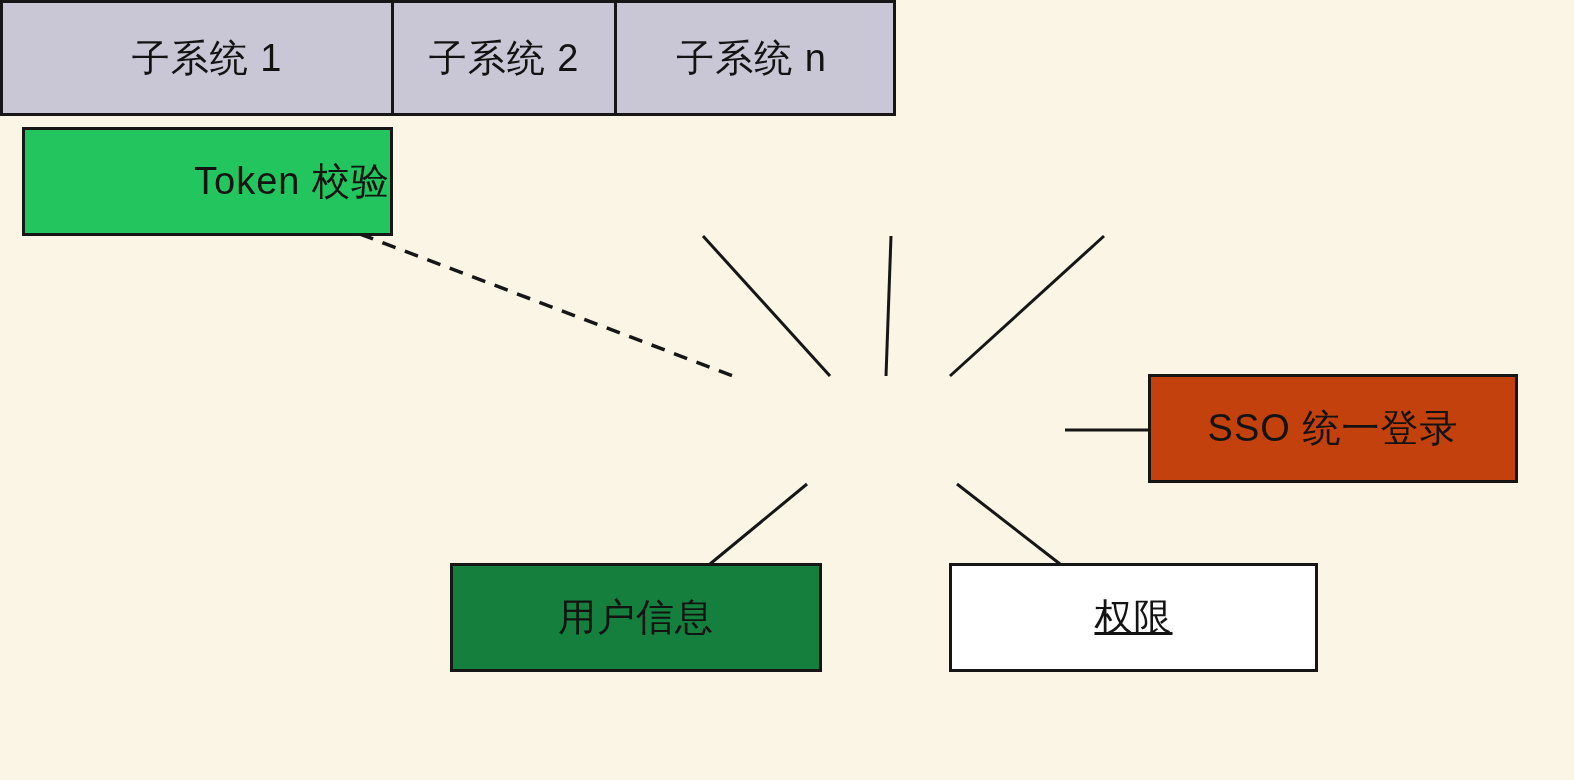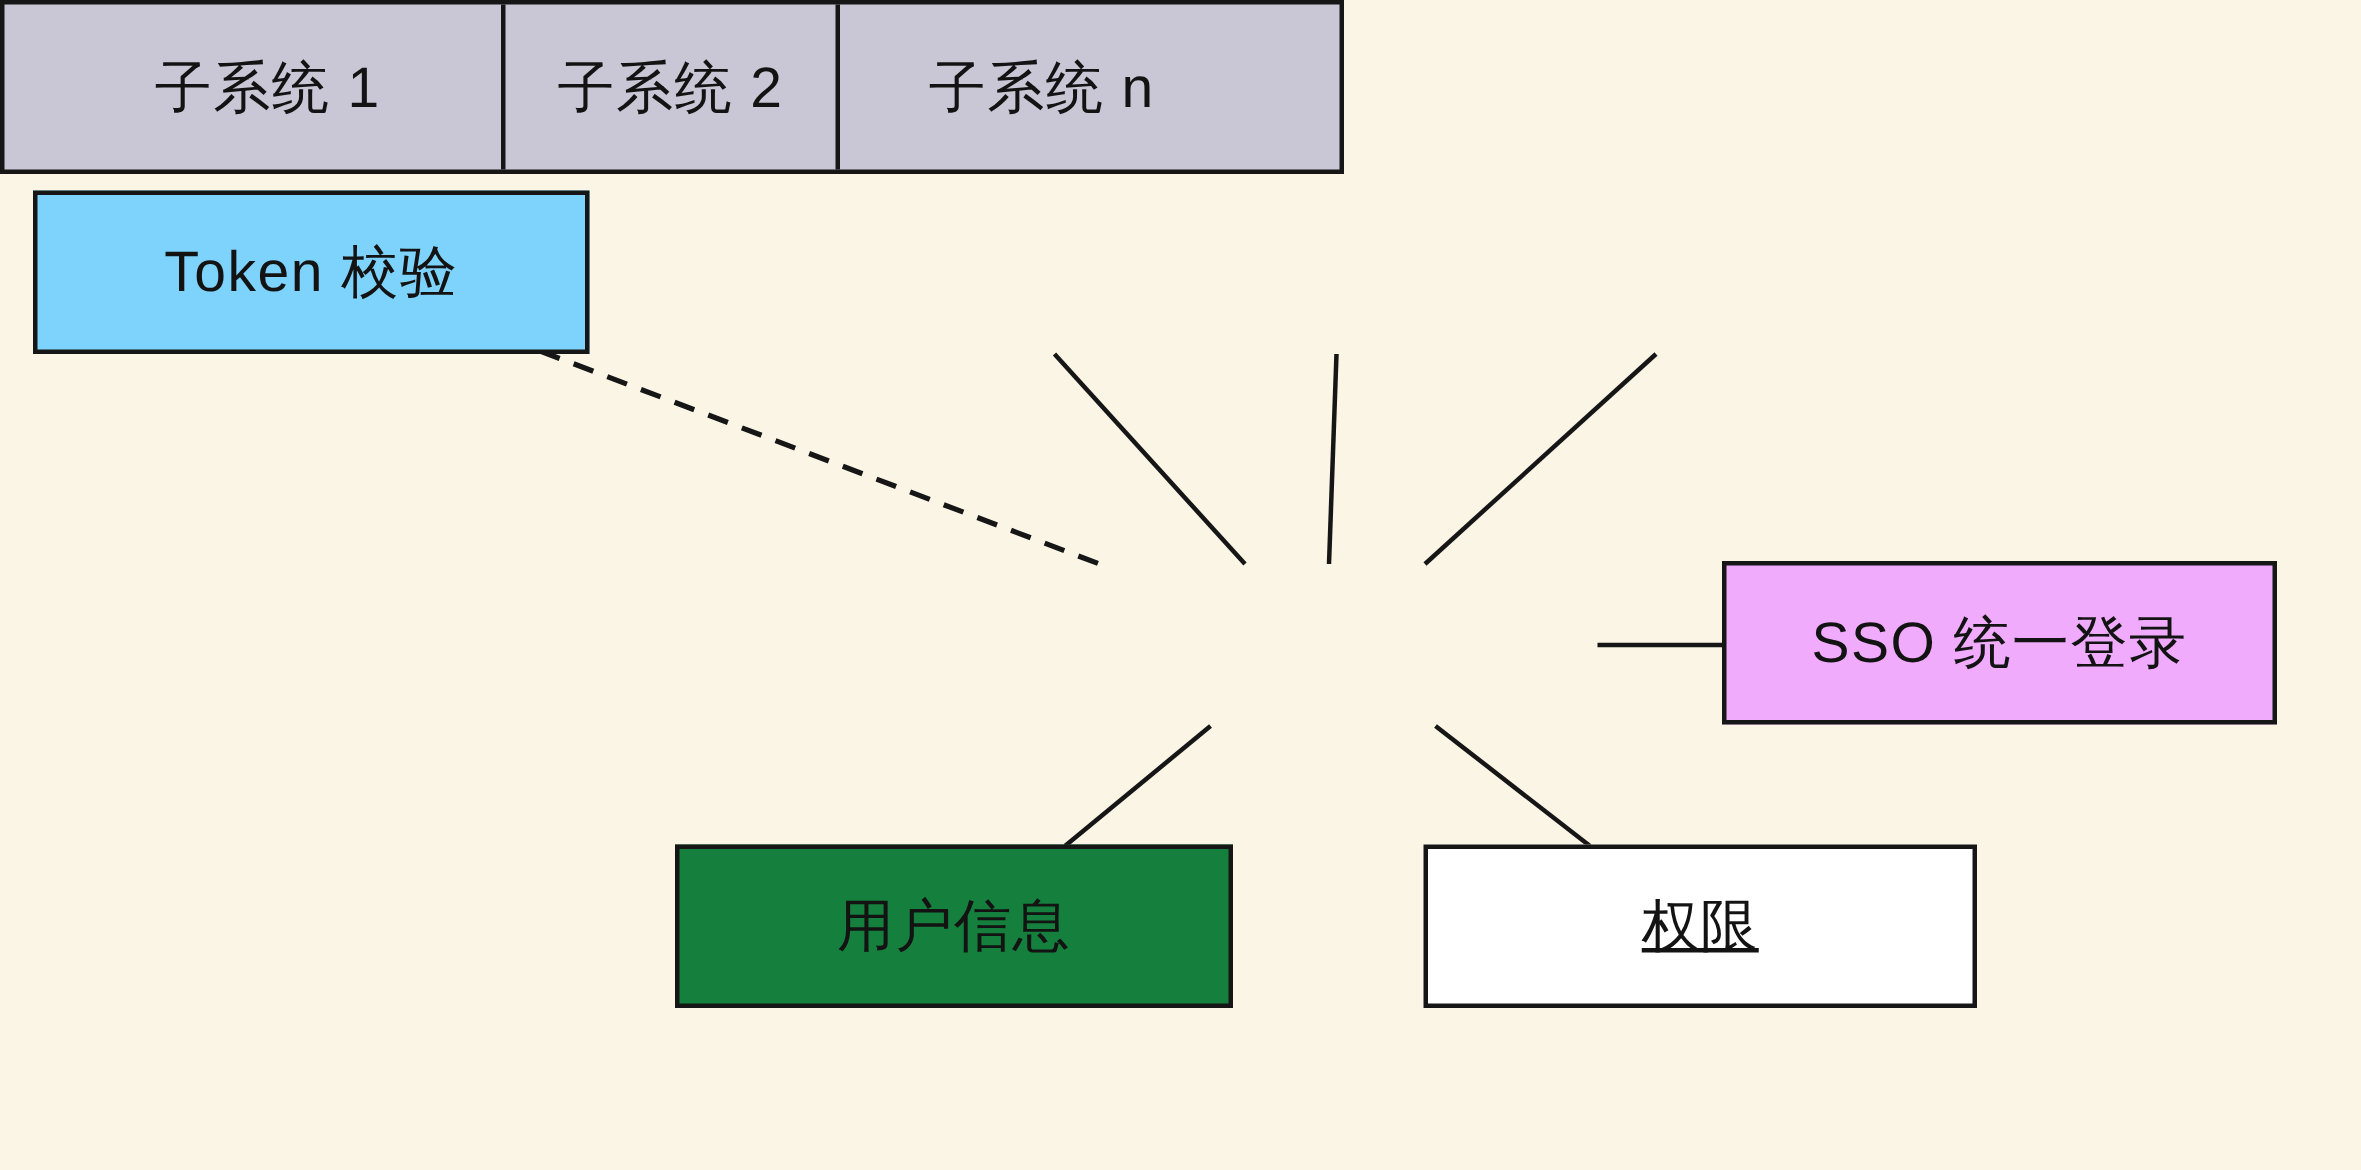--- a/index.html
+++ b/index.html
@@ -31,21 +31,22 @@
     align-items: center;
     justify-content: center;
     font-size: 38px;
     color: #131313;
     white-space: nowrap;
     letter-spacing: 1px;
   }
   .node-token {
     left: 22px;  top: 127px;
     width: 371px; height: 109px;
-    background: #7dd3fc;
+    background: #22c55e;
+    justify-content: flex-end;
   }
   .node-subsystems {
     left: 462px; top: 127px;
     width: 890px; height: 110px;
     background: #C9C7D5;
     border: 3px solid #161616;
     display: flex;
     padding: 0;
   }
   .subsystem-cell {
@@ -55,32 +56,32 @@
     justify-content: center;
     font-size: 38px;
     color: #131313;
     white-space: nowrap;
     letter-spacing: 1px;
     height: 100%;
   }
   .subsystem-cell + .subsystem-cell {
     border-left: 3px solid #161616;
   }
-  .cell-1 { width: 331px; padding-left: 20px; }
+  .cell-1 { width: 388px; padding-left: 20px; }
   .cell-2 { width: 223px; }
   .cell-3 { width: 272px; }
   .node-account {
     left: 698px; top: 375px;
     width: 369px; height: 110px;
     background: #FBDF8F;
   }
   .node-sso {
     left: 1148px; top: 374px;
     width: 370px; height: 109px;
-    background: #f0abfc;
+    background: #c2410c;
   }
   .node-userinfo {
     left: 450px; top: 563px;
     width: 372px; height: 109px;
     background: #15803d;
   }
   .node-permissions {
     left: 949px; top: 563px;
     width: 369px; height: 109px;
     background: #FFFFFF;

